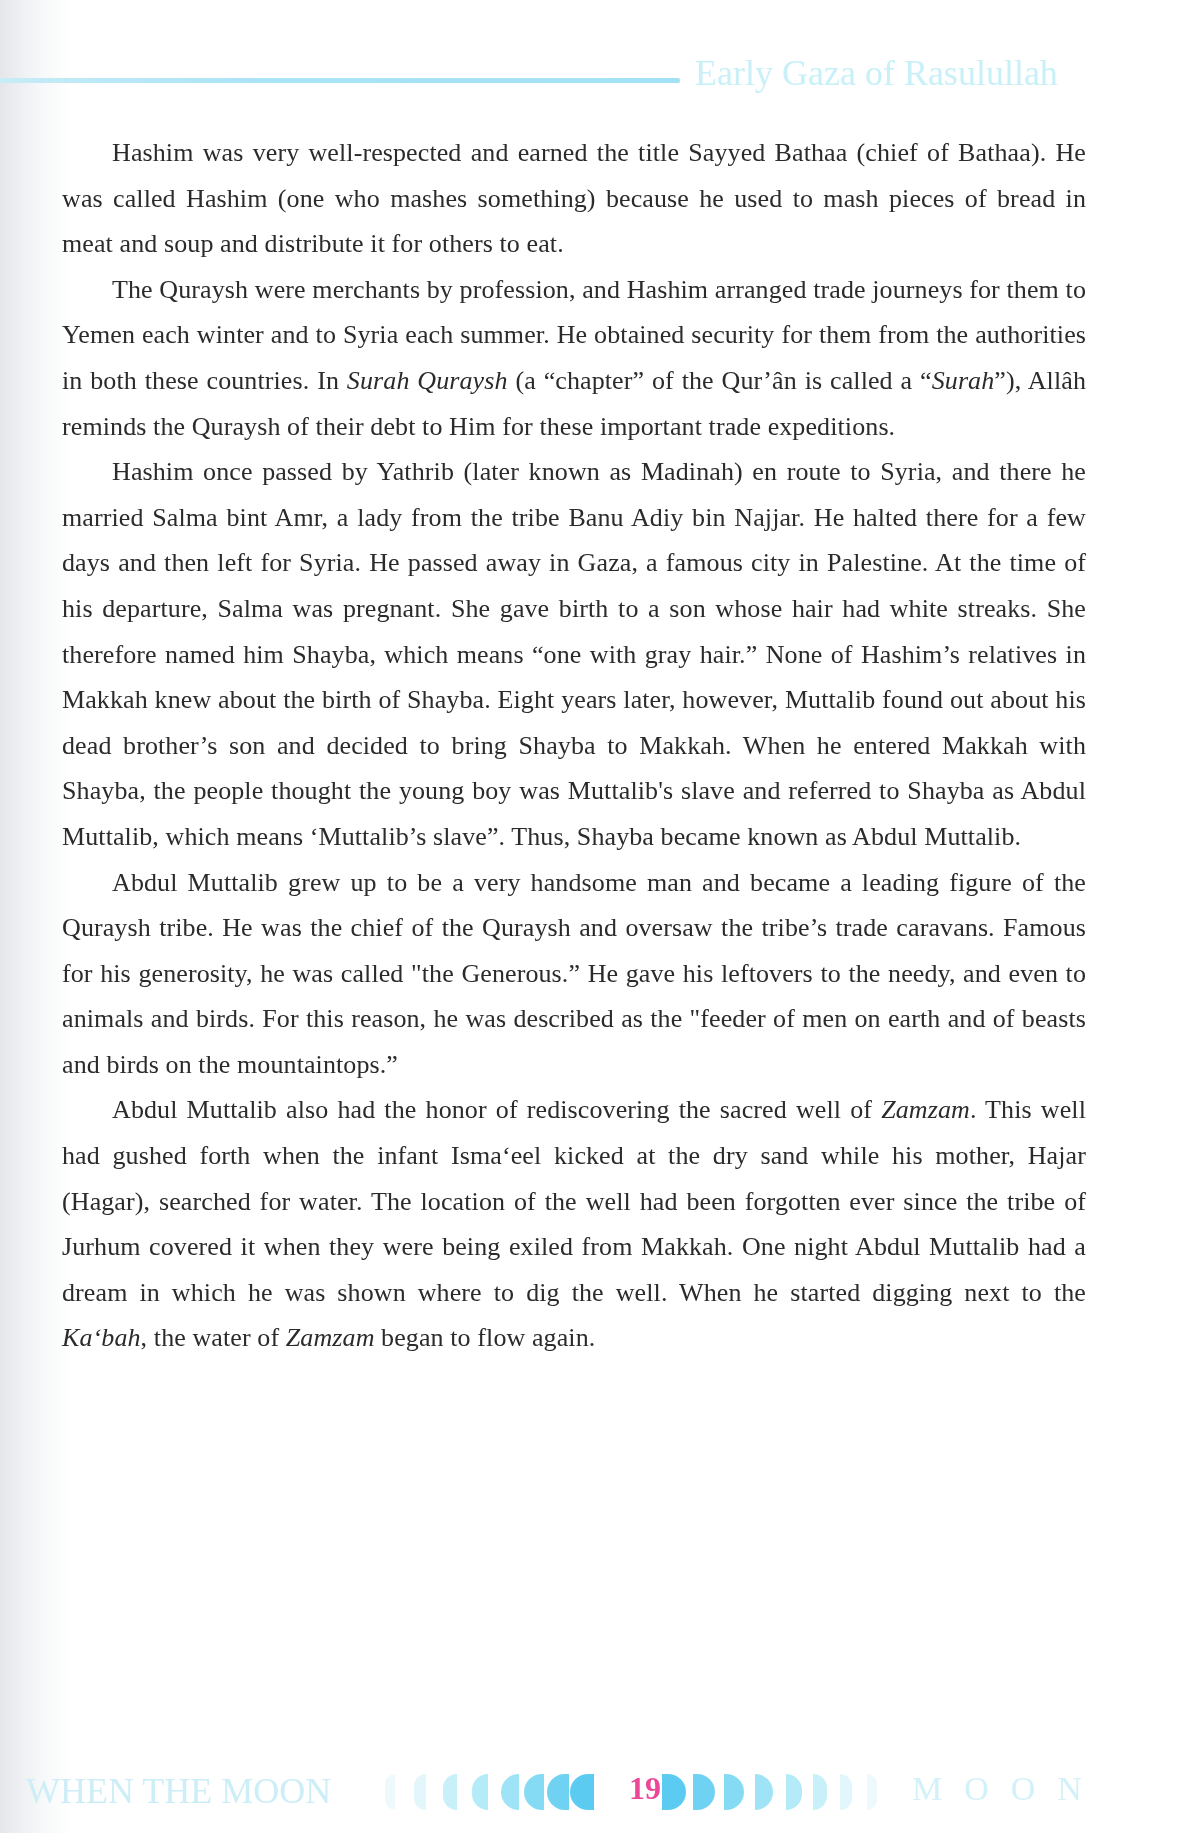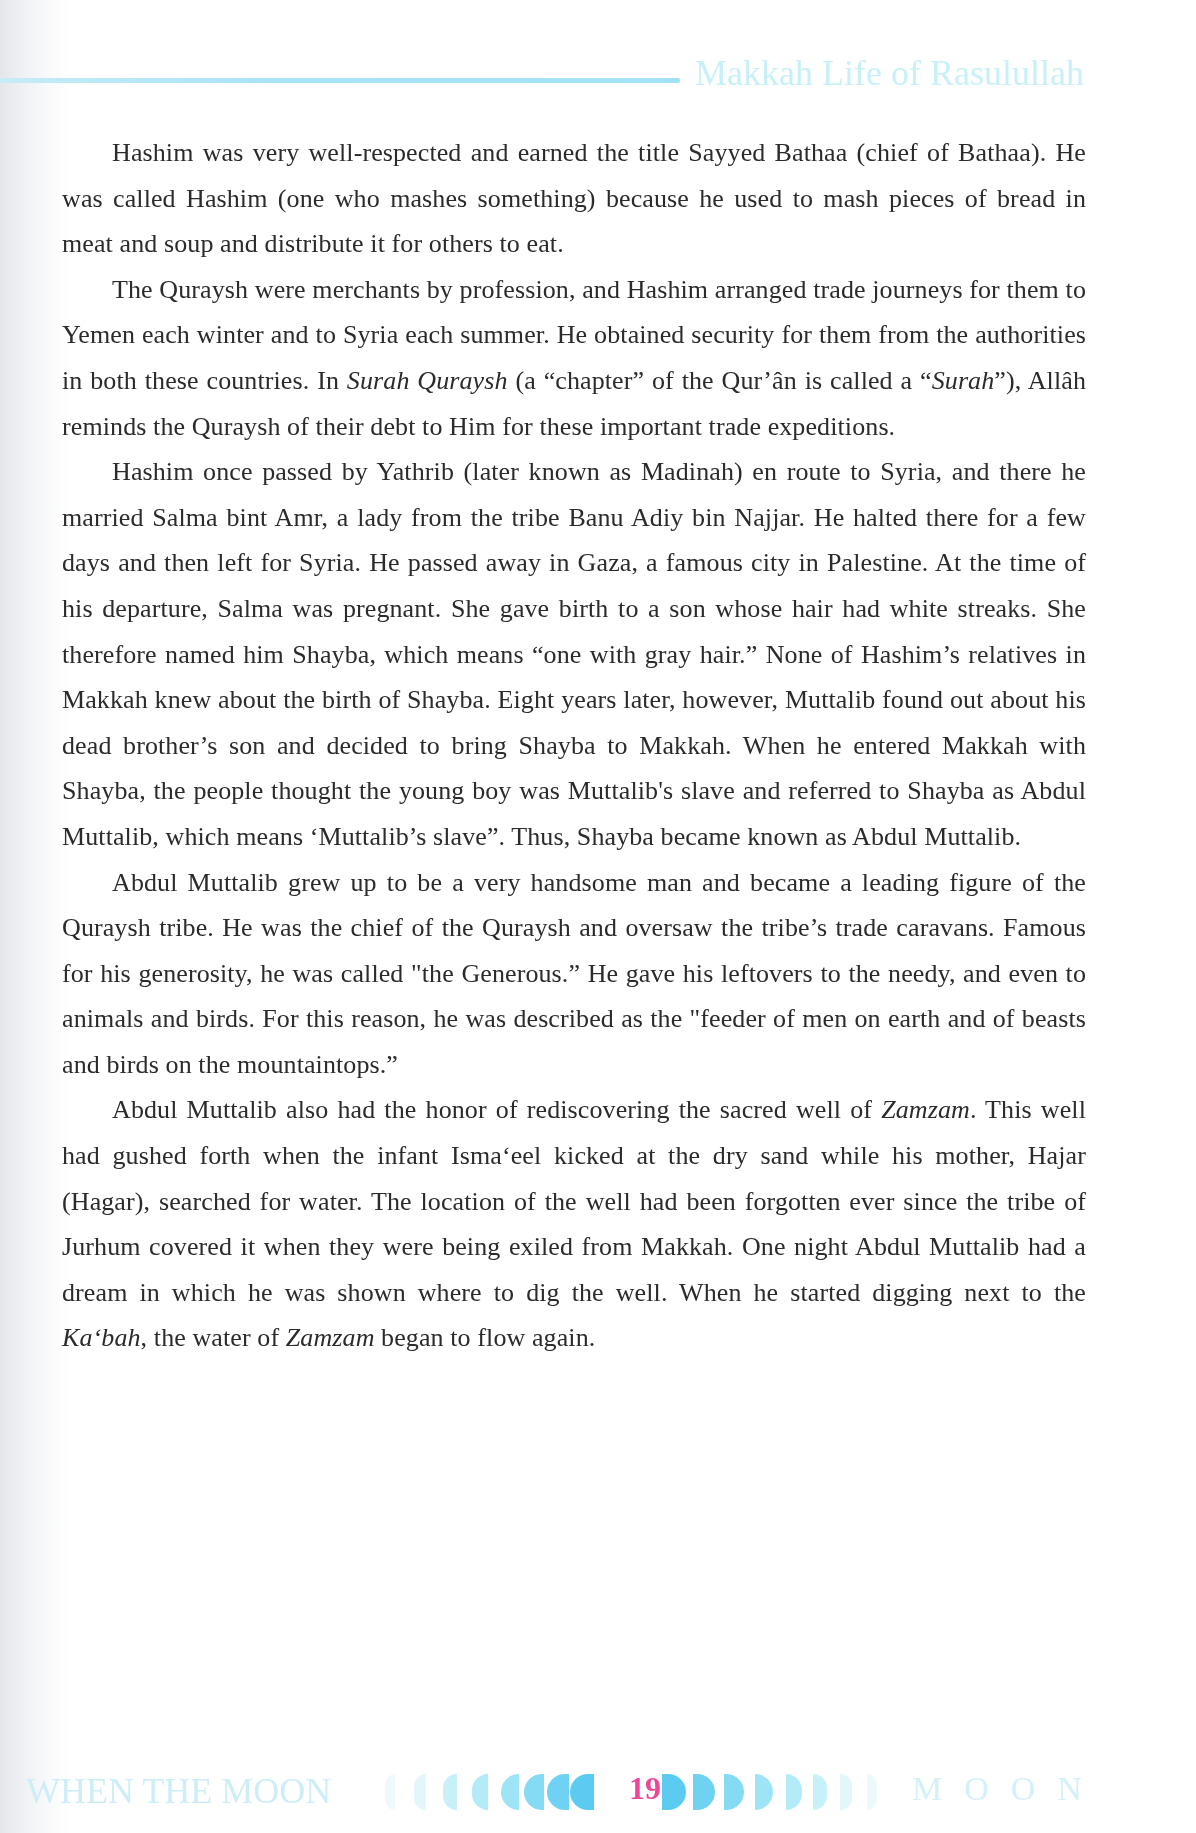--- a/index.html
+++ b/index.html
@@ -48,21 +48,21 @@
   .moons.left .moon { border-radius: 18px 0 0 18px / 18px 0 0 18px; }
   .moons.right .moon { border-radius: 0 18px 18px 0 / 0 18px 18px 0; }
 </style>
 </head>
 <body>
 
 <div class="gutter-shadow"></div>
 
 <div>
   <div class="header-rule"></div>
-  <div class="running-head">Makkah Life of Rasulullah</div>
+  <div class="running-head">Early Gaza of Rasulullah</div>
 </div>
 
 <div class="text-block" id="text-block">
     <p><span>Hashim was very well-respected and earned the title Sayyed Bathaa (chief of Bathaa). He was called Hashim (one who mashes something) because he used to mash pieces of bread in meat and soup and distribute it for others to eat.</span></p>
     <p><span>The Quraysh were merchants by profession, and Hashim arranged trade journeys for them to Yemen each winter and to Syria each summer. He obtained security for them from the authorities in both these countries. In </span><em>Surah Quraysh</em><span> (a “chapter” of the Qur’ân is called a “</span><em>Surah</em><span>”), Allâh reminds the Quraysh of their debt to Him for these important trade expeditions.</span></p>
     <p><span>Hashim once passed by Yathrib (later known as Madinah) en route to Syria, and there he married Salma bint Amr, a lady from the tribe Banu Adiy bin Najjar. He halted there for a few days and then left for Syria. He passed away in Gaza, a famous city in Palestine. At the time of his departure, Salma was pregnant. She gave birth to a son whose hair had white streaks. She therefore named him Shayba, which means “one with gray hair.” None of Hashim’s relatives in Makkah knew about the birth of Shayba. Eight years later, however, Muttalib found out about his dead brother’s son and decided to bring Shayba to Makkah. When he entered Makkah with Shayba, the people thought the young boy was Muttalib's slave and referred to Shayba as Abdul Muttalib, which means ‘Muttalib’s slave”. Thus, Shayba became known as Abdul Muttalib.</span></p>
     <p><span>Abdul Muttalib grew up to be a very handsome man and became a leading figure of the Quraysh tribe. He was the chief of the Quraysh and oversaw the tribe’s trade caravans. Famous for his generosity, he was called "the Generous.” He gave his leftovers to the needy, and even to animals and birds. For this reason, he was described as the "feeder of men on earth and of beasts and birds on the mountaintops.”</span></p>
     <p><span>Abdul Muttalib also had the honor of rediscovering the sacred well of </span><em>Zamzam</em><span>. This well had gushed forth when the infant Isma‘eel kicked at the dry sand while his mother, Hajar (Hagar), searched for water. The location of the well had been forgotten ever since the tribe of Jurhum covered it when they were being exiled from Makkah. One night Abdul Muttalib had a dream in which he was shown where to dig the well. When he started digging next to the </span><em>Ka‘bah</em><span>, the water of </span><em>Zamzam</em><span> began to flow again.</span></p>
   </div>
 

